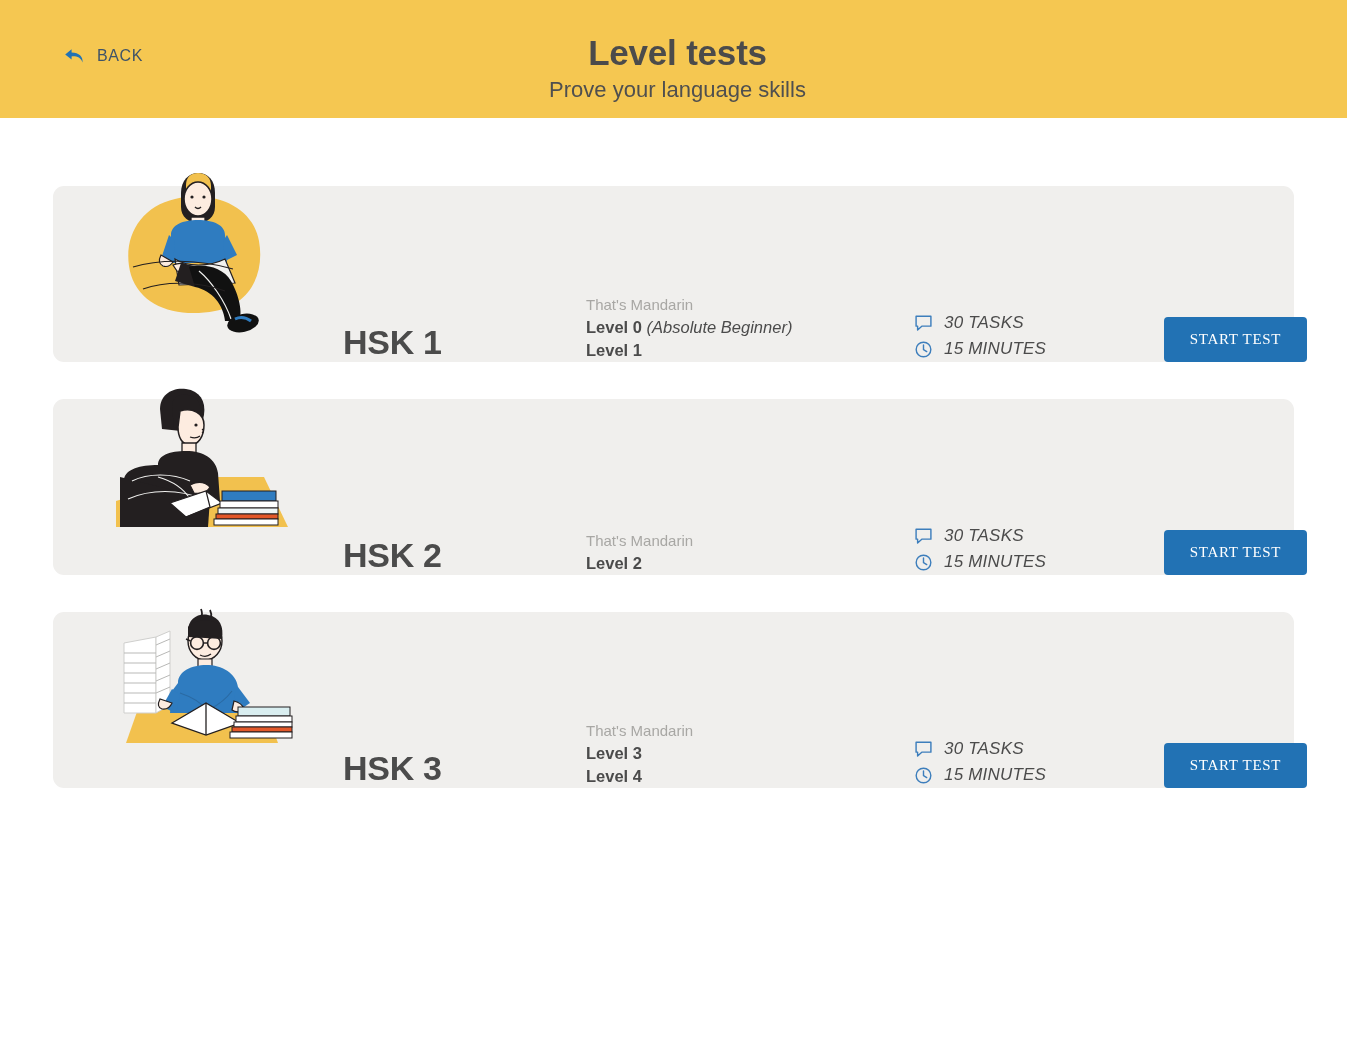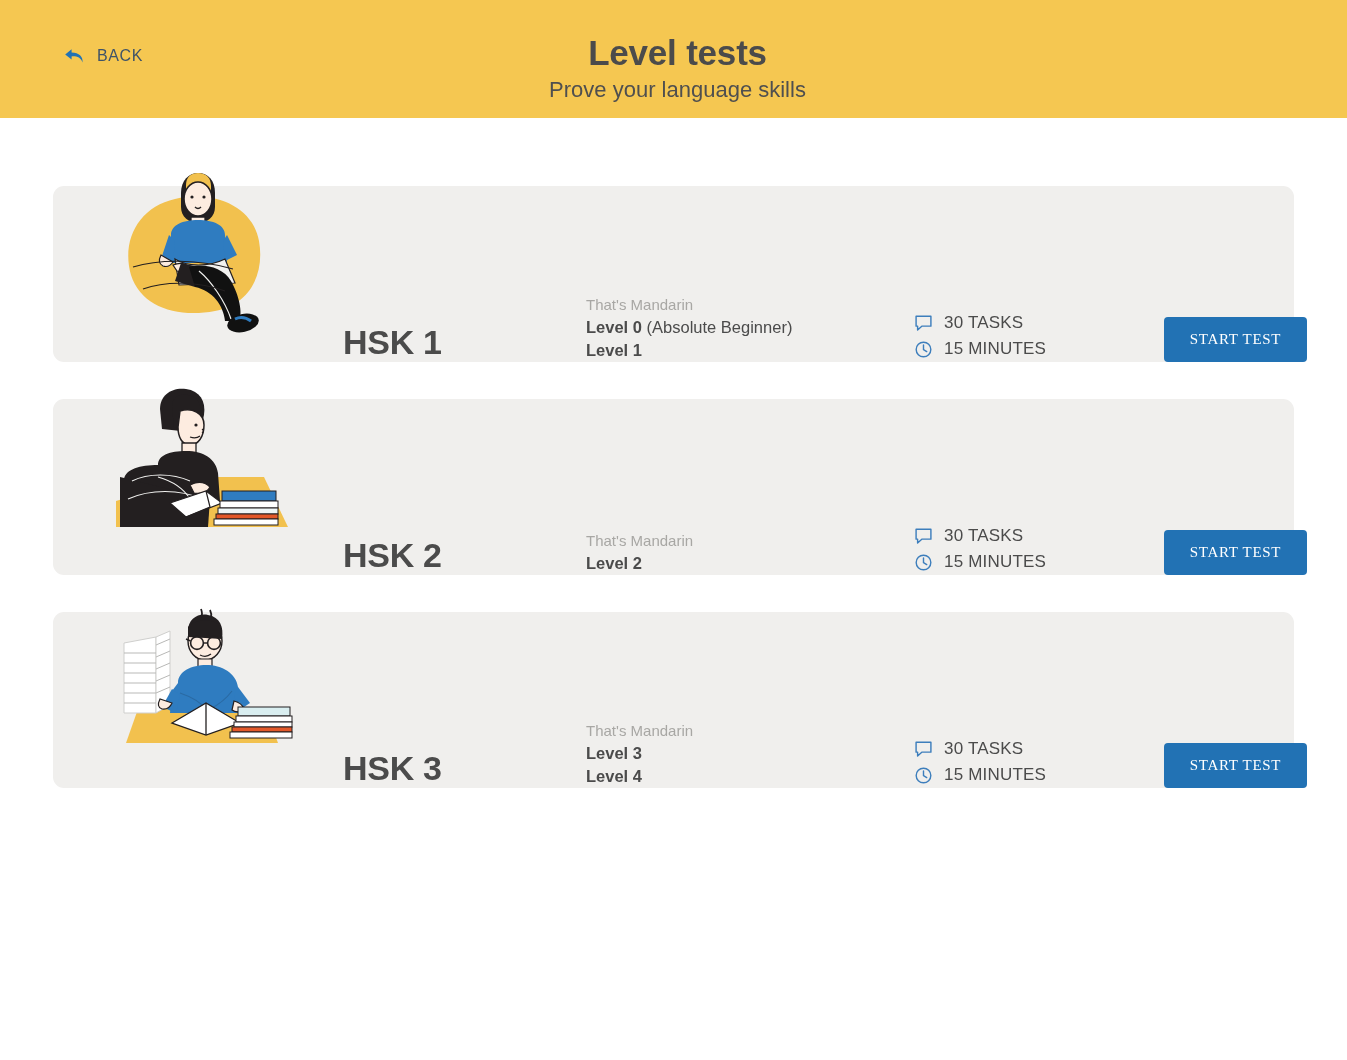--- a/index.html
+++ b/index.html
@@ -123,26 +123,28 @@
   }
   .level-line {
     font-size: 16.5px;
     color: #4b4b4b;
     line-height: 23px;
     font-weight: 700;
     white-space: nowrap;
   }
   .level-line .note {
     font-weight: 400;
+    font-style: italic;
   }
 
   .card-meta {
     padding-left: 48px;
     width: 250px;
     min-width: 250px;
+    font-style: italic;
   }
   .meta-row {
     display: flex;
     align-items: center;
     gap: 11px;
     line-height: 26px;
   }
   .meta-icon {
     width: 19px;
     height: 19px;

